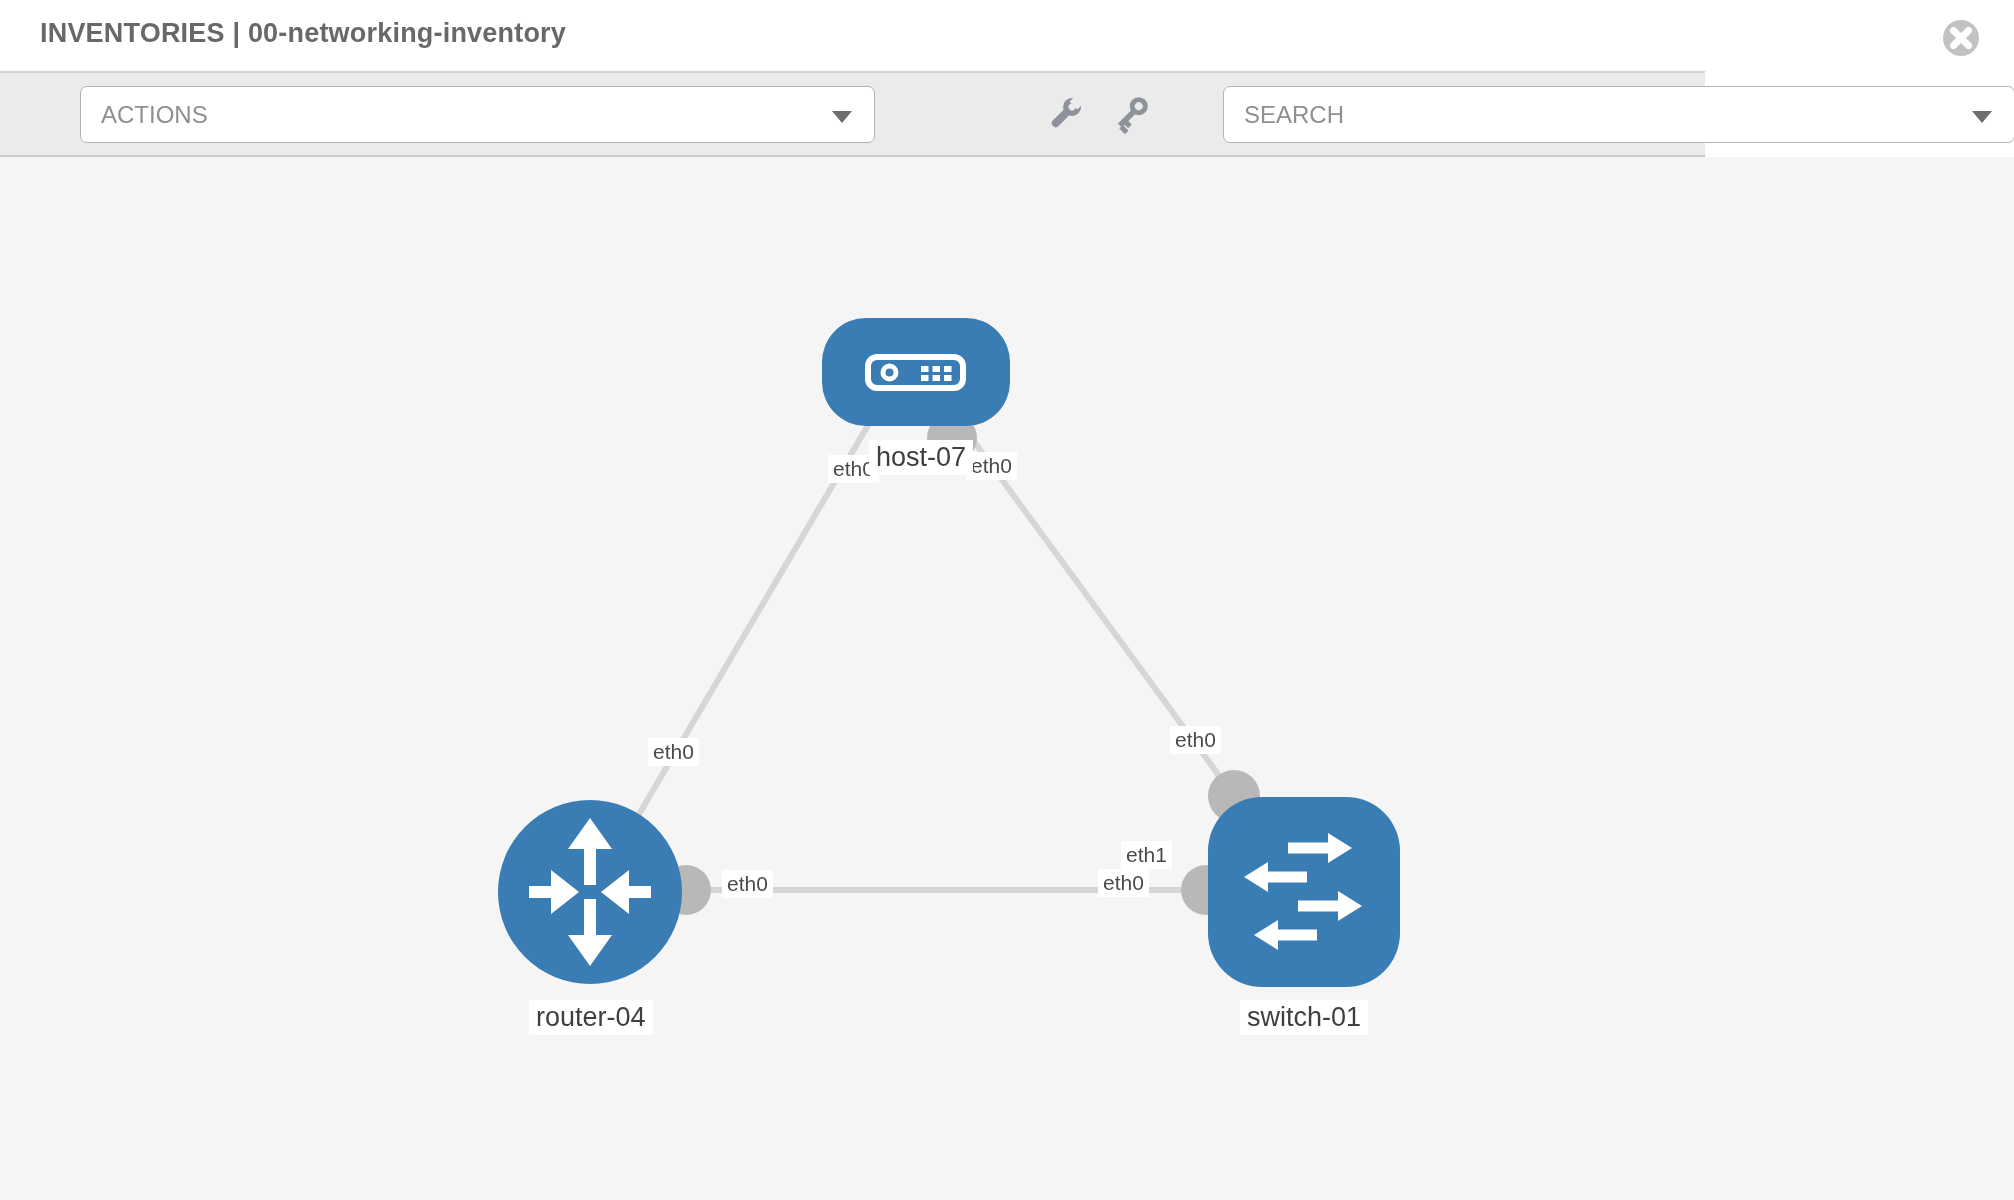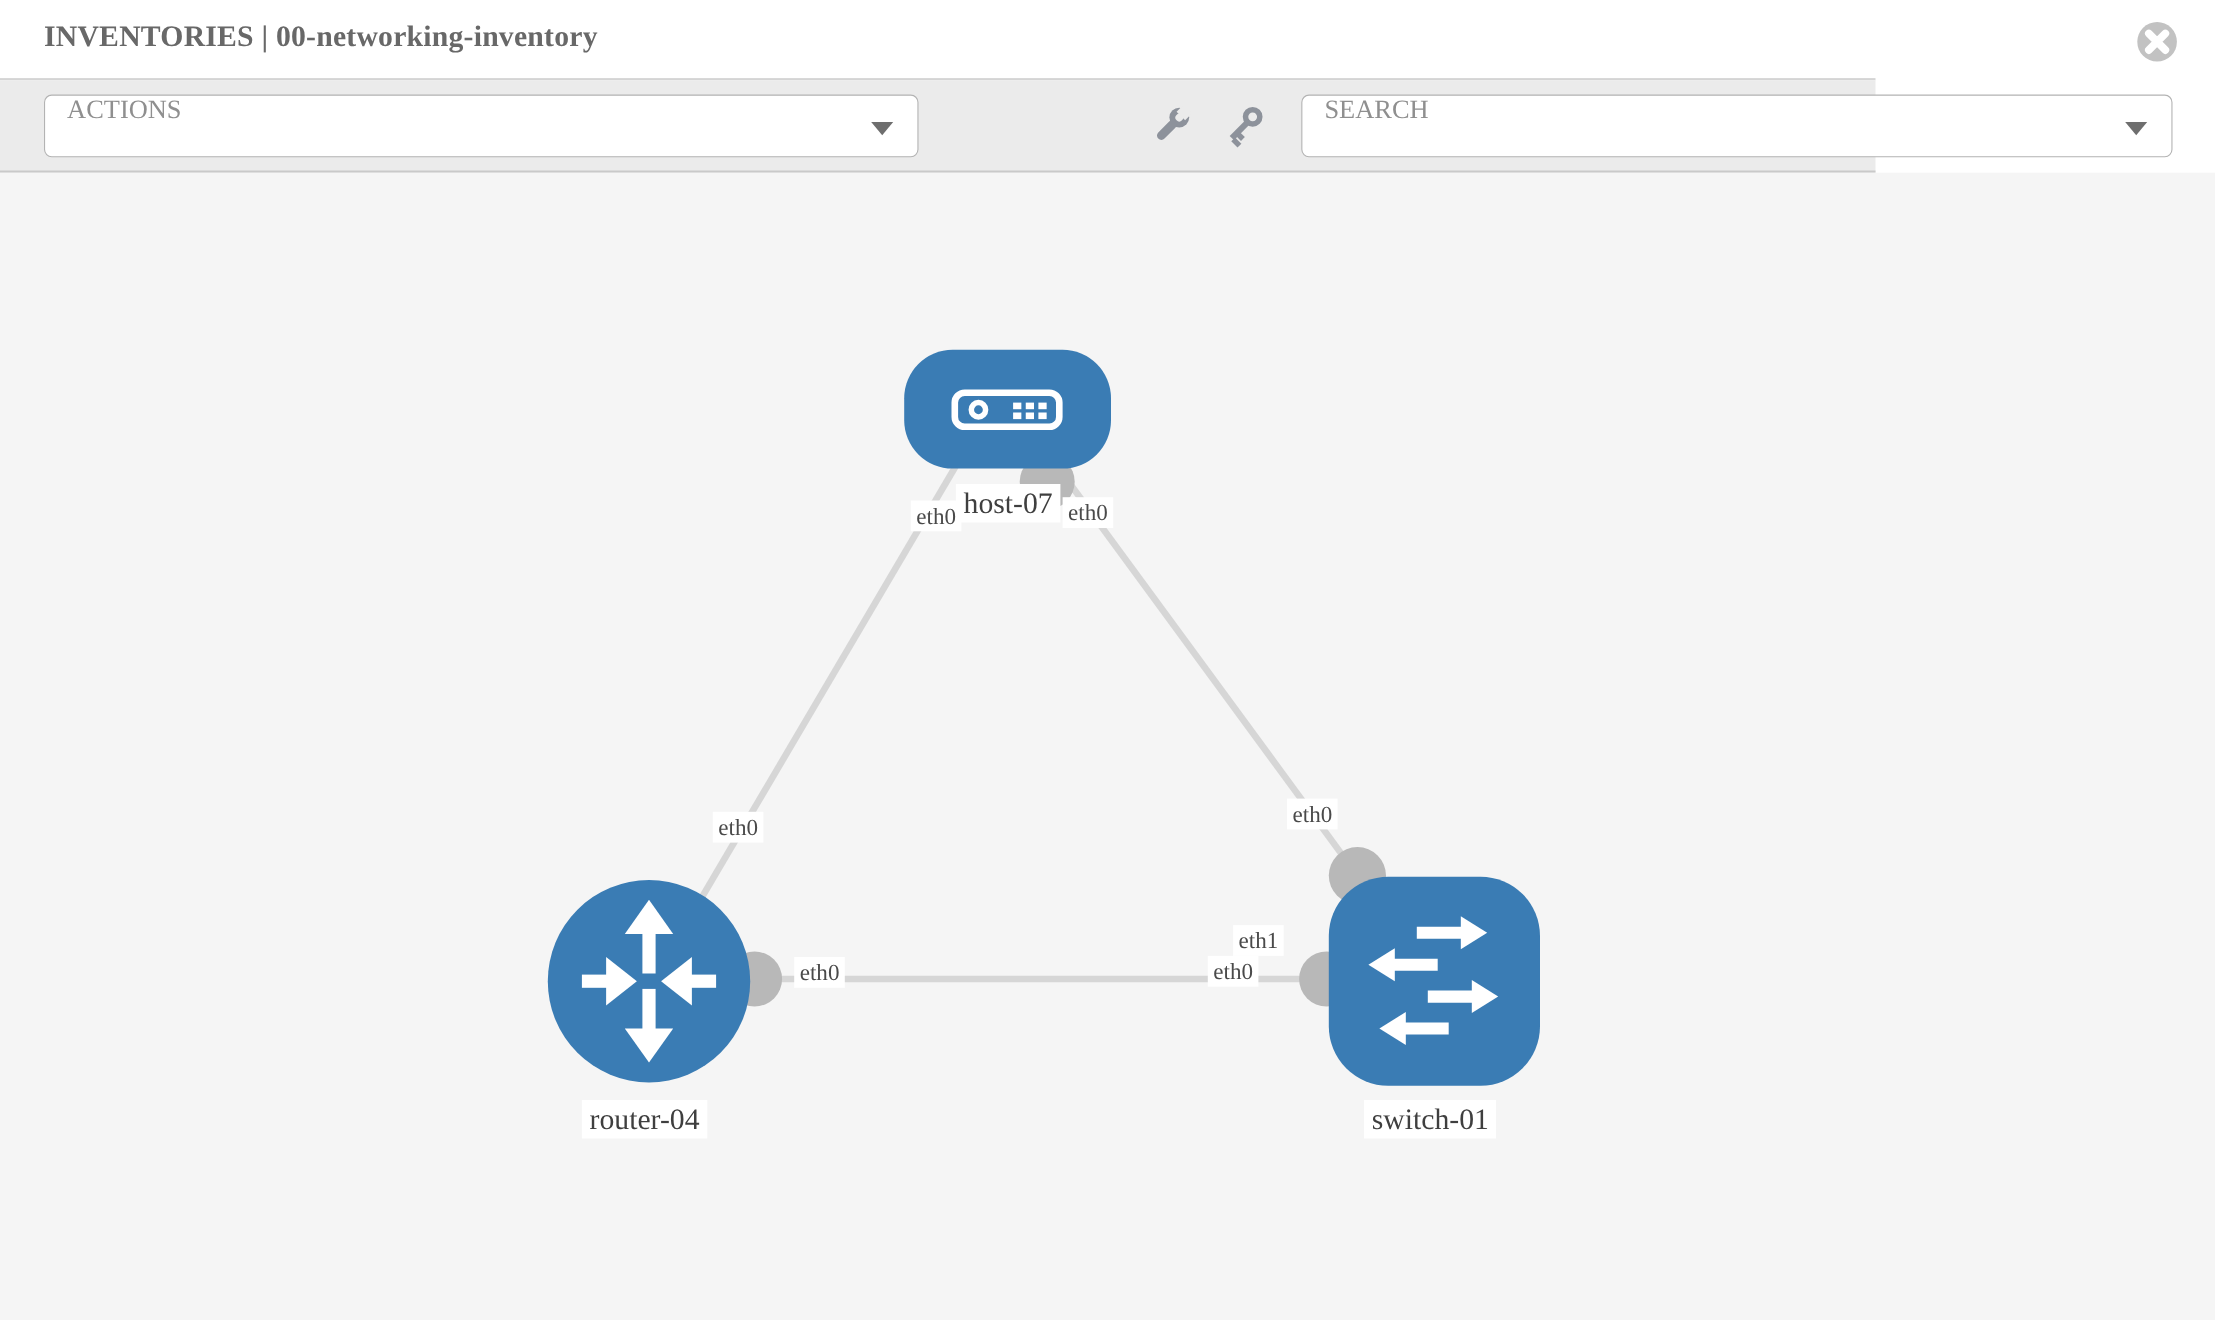--- a/index.html
+++ b/index.html
@@ -8,30 +8,30 @@
     font-family:"Liberation Sans", sans-serif;
     background:#ffffff;
     overflow:hidden;
     --accent-blue:#3a7cb4;
     --canvas-bg:#f5f5f5;
     --toolbar-bg:#ebebeb;
     --link-gray:#d6d6d6;
     --port-gray:#b8b8b8;
     --title-gray:#686868;
   }
-  .app { position:relative; width:1705px; height:1200px; background:#fff;font-family:Liberation Serif, serif; }
+  .app { position:relative; width:1705px; height:1200px; background:#fff; }
 
   
   .header { position:absolute; top:0; left:0; width:100%; height:73px; background:#fff; border-bottom:2px solid #d4d4d4; }
   .header-title { position:absolute; left:40px; top:18px; font-size:27px; font-weight:700; color:var(--title-gray); letter-spacing:.2px; white-space:nowrap; }
   .close-btn { position:absolute; left:1942px; top:19px; width:38px; height:38px; cursor:pointer; background:none; border:none; padding:0; }
 
   
   .toolbar { position:absolute; top:73px; left:0; width:100%; height:84px; background:var(--toolbar-bg); border-bottom:2px solid #c9c9c9; }
-  .select-box { position:absolute; top:13px; height:57px; background:#fff; border:1px solid #b3b3b3; border-radius:7px; display:flex; align-items:flex-start; padding:0 20px; font-size:24px; color:#8f8f8f; cursor:pointer; }
+  .select-box { position:absolute; top:13px; height:57px; background:#fff; border:1px solid #b3b3b3; border-radius:7px; display:flex; align-items:center; padding:0 20px; font-size:24px; color:#8f8f8f; cursor:pointer;margin-left:40px; }
   .select-actions { left:40px; width:795px; }
   .select-search { left:1183px; width:792px; }
   .caret { position:absolute; right:22px; top:24px; width:0; height:0; border-left:10px solid transparent; border-right:10px solid transparent; border-top:12px solid #6e6e6e; }
   .tool-icon-btn { position:absolute; top:19px; width:44px; height:44px; background:none; border:none; padding:0; cursor:pointer; }
   .tool-wrench { left:1043px; }
   .tool-key { left:1109px; }
 
   
   .canvas { position:absolute; top:157px; left:0; width:2014px; height:1043px; background:var(--canvas-bg); overflow:hidden; }
   .diagram-svg { position:absolute; top:0; left:0; }

